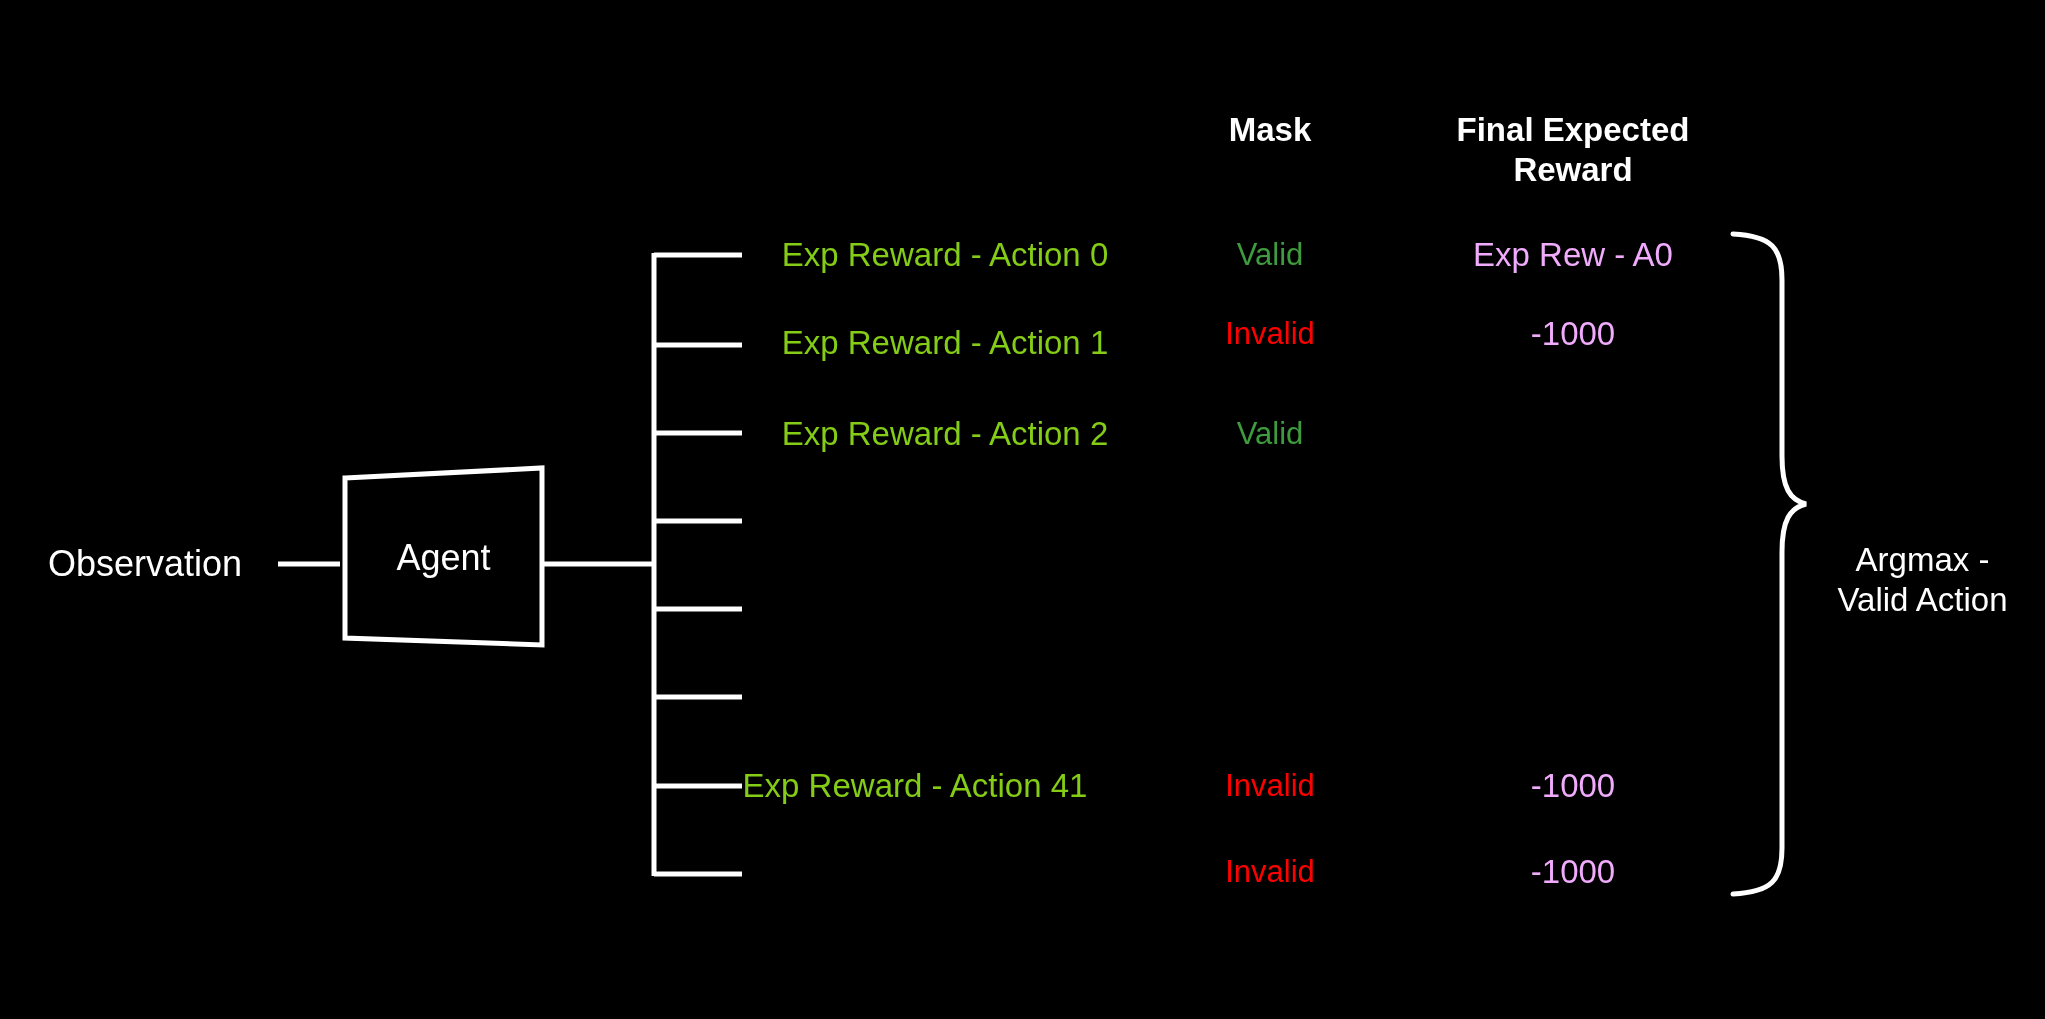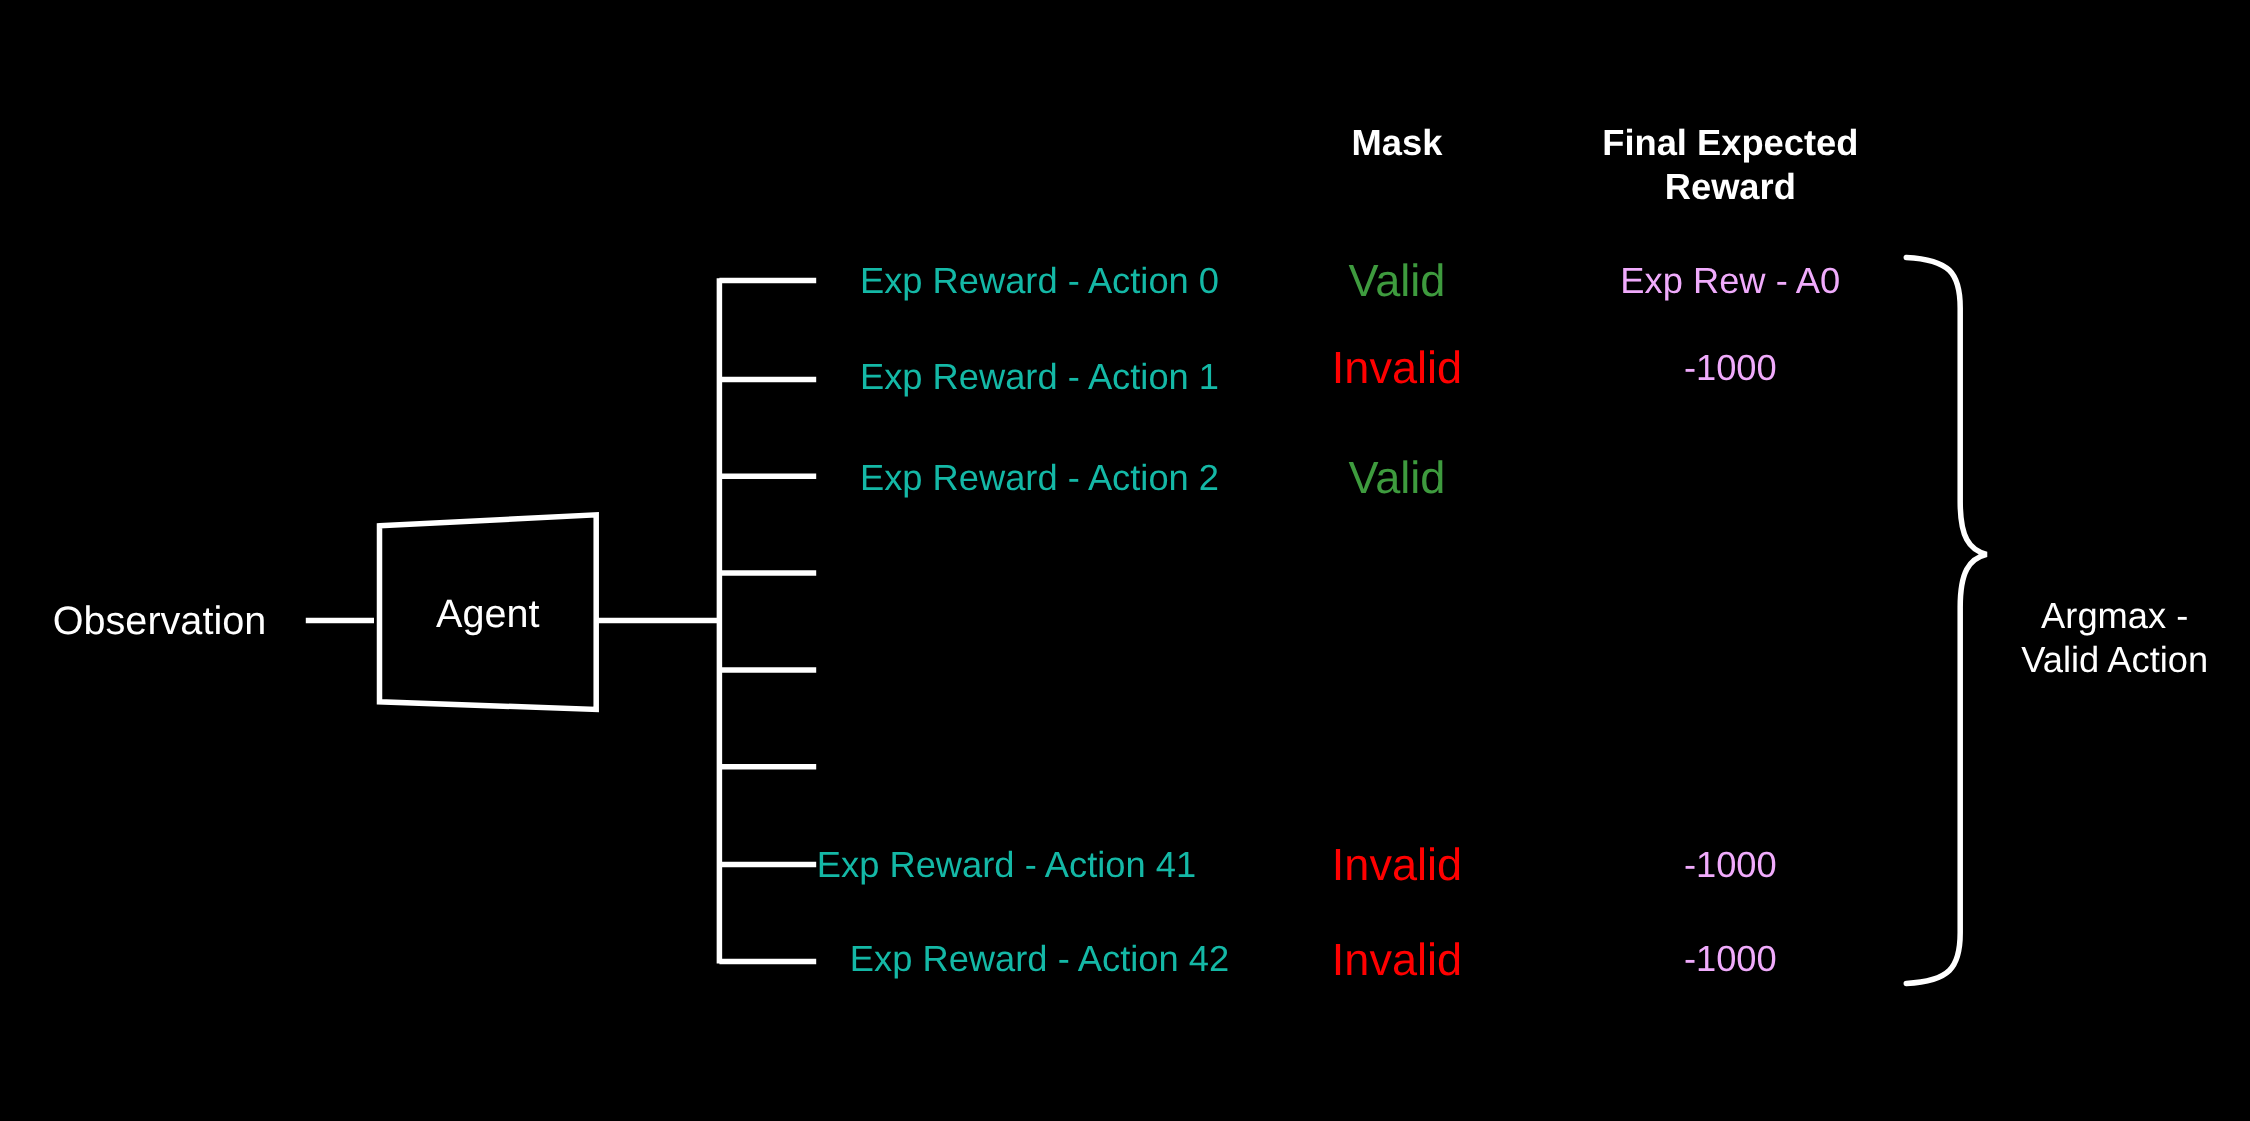--- a/index.html
+++ b/index.html
@@ -31,25 +31,25 @@
     font-size: 33px;
     line-height: 40px;
     text-align: center;
     color: #ffffff;
     white-space: pre-line;
   }
   .row-label {
     font-size: 33px;
     line-height: 40px;
     text-align: center;
-    color: #14b8a6;
+    color: #84cc16;
     white-space: nowrap;
   }
   .mask-cell {
-    font-size: 41px;
+    font-size: 31px;
     line-height: 40px;
     text-align: center;
     white-space: nowrap;
   }
   .reward-cell {
     font-size: 33px;
     line-height: 40px;
     text-align: center;
     color: #f0abfc;
     white-space: nowrap;
@@ -140,20 +140,19 @@
   <div class="abs reward-cell" style="left:1433px; top:590px; width:280px;"></div>
 
   <div class="abs row-label" style="left:745px; top:678px; width:400px;"></div>
   <div class="abs mask-cell" style="left:1150px; top:678px; width:240px;"></div>
   <div class="abs reward-cell" style="left:1433px; top:678px; width:280px;"></div>
 
   <div class="abs row-label" style="left:705px; top:766px; width:420px;">Exp Reward - Action 41</div>
   <div class="abs mask-cell" style="left:1150px; top:766px; width:240px; color:#ff0000;">Invalid</div>
   <div class="abs reward-cell" style="left:1433px; top:766px; width:280px;">-1000</div>
 
-  <div class="abs row-label" style="left:735px; top:852px; width:420px;">Exp Reward - Action 42</div>
   <div class="abs mask-cell" style="left:1150px; top:852px; width:240px; color:#ff0000;">Invalid</div>
   <div class="abs reward-cell" style="left:1433px; top:852px; width:280px;">-1000</div>
 
   <div class="abs outcome-label" style="left:1800px; top:540px; width:245px;">Argmax -
 Valid Action</div>
 
 </div>
 
 </body></html>

